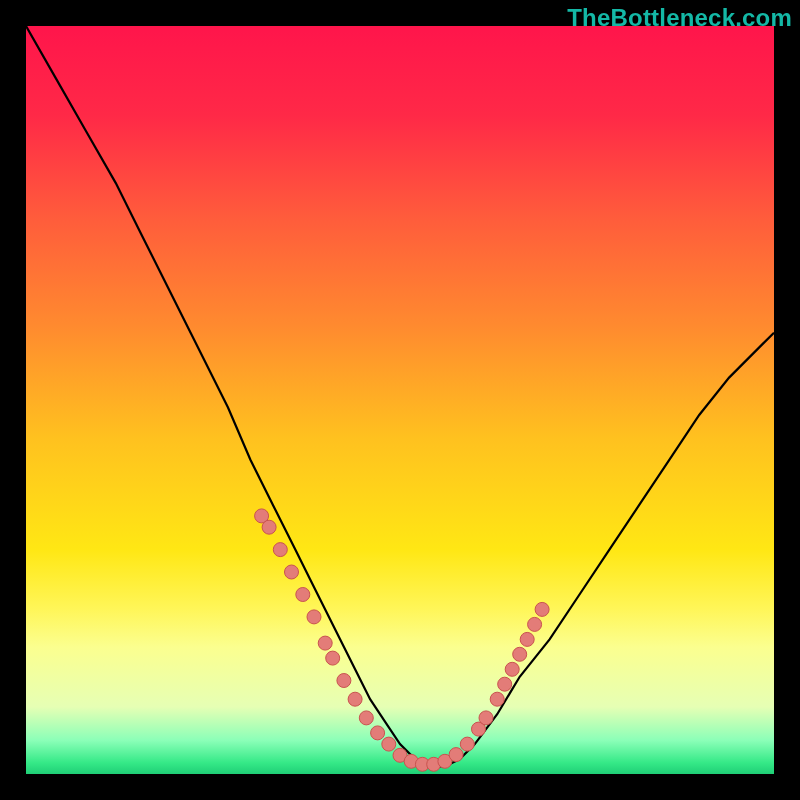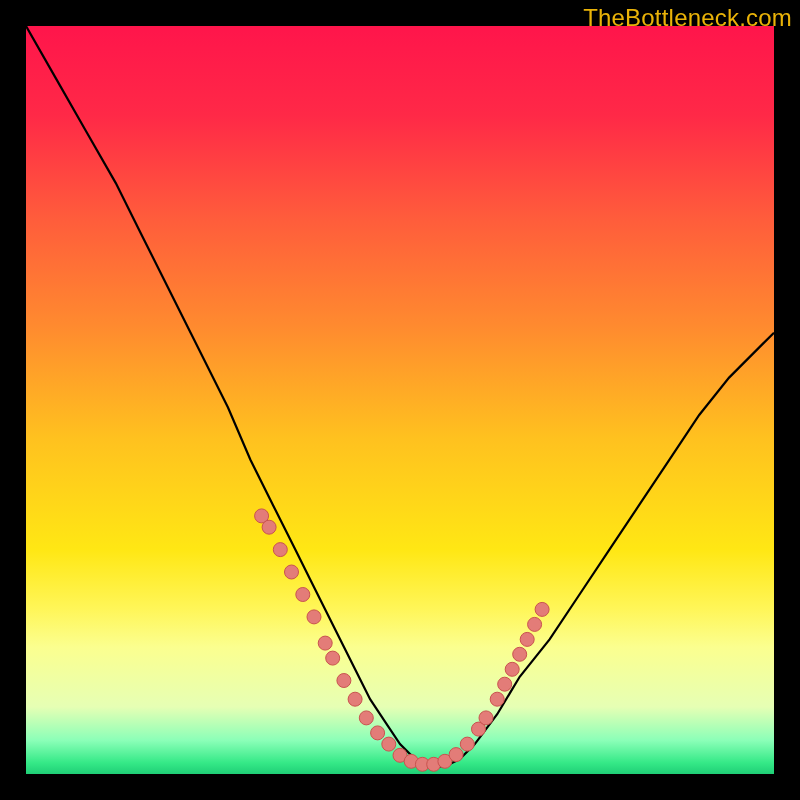--- a/index.html
+++ b/index.html
@@ -23,23 +23,23 @@
     position: absolute;
     left: 0;
     top: 0;
     width: 748px;
     height: 748px;
   }
   .watermark {
     position: absolute;
     top: 4px;
     right: 8px;
-    color: #eab308;
+    color: #14b8a6;
     font-size: 24px;
-    font-weight: 400;
+    font-weight: 700;
     letter-spacing: 0.2px;
     user-select: none;
   }
   svg { display: block; }
 </style>
 </head>
 <body>
 
 <div class="frame">
   <svg class="plot" viewBox="0 0 748 748">

